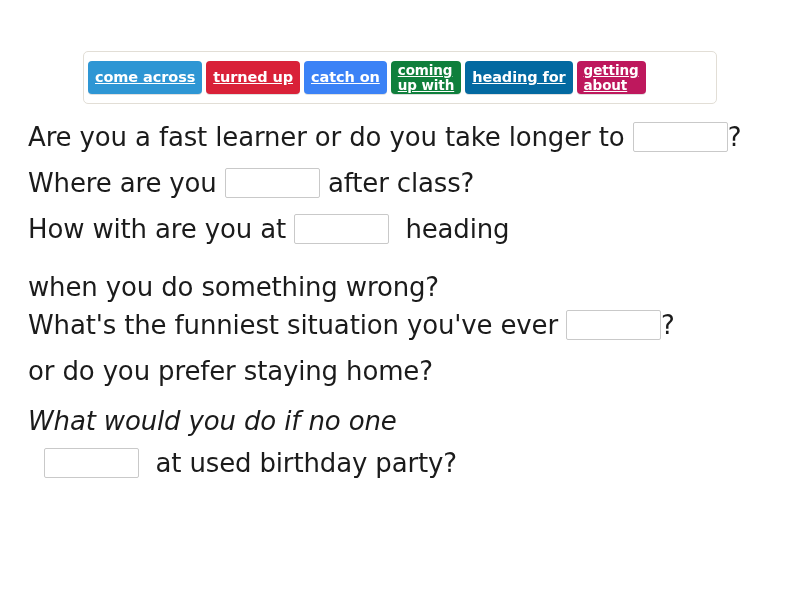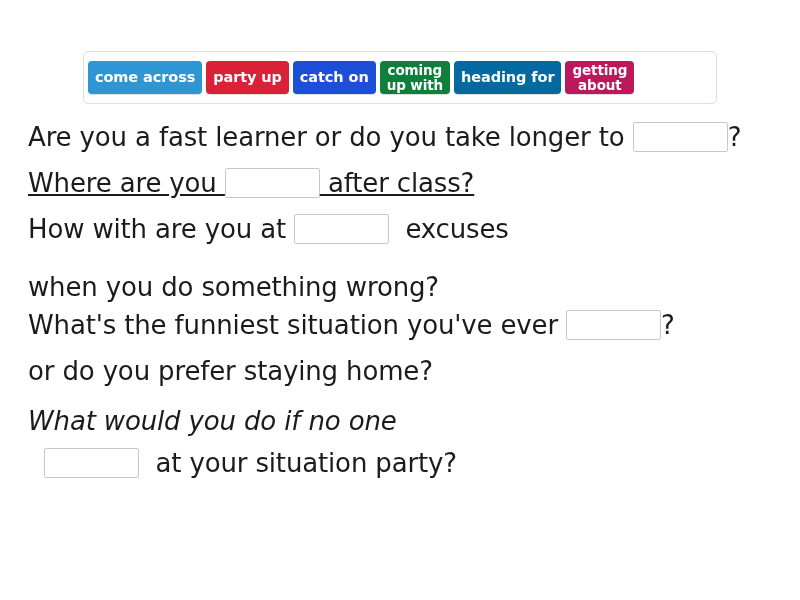--- a/index.html
+++ b/index.html
@@ -34,33 +34,34 @@
     padding: 0 4px;
     gap: 4px;
   }
   .chip {
     height: 33px;
     box-sizing: border-box;
     border-radius: 4px;
     display: flex;
     align-items: center;
     justify-content: center;
-    text-align: center;
+    text-align: left;
     color: #ffffff;
     font-family: "DejaVu Sans", sans-serif;
     font-weight: bold;
     font-size: 14.5px;
     line-height: 1.04;
     letter-spacing: -0.1px;
     padding: 0 7px;
     white-space: pre-line;
     cursor: pointer;
     user-select: none;
     flex: 0 0 auto;
     box-shadow: 0 1px 0 rgba(0,0,0,0.12);
+    text-decoration: underline;
   }
   .chip.two-line { font-size: 13.5px; line-height: 1.08; }
 
   
   #questions {
     position: absolute;
     left: 28px;
     top: 116px;
     width: 760px;
   }
@@ -91,31 +92,31 @@
     color: #1b1b1b;
     padding: 0 5px;
     outline: none;
   }
 </style>
 </head>
 <body>
 
 <div id="word-bank" style="border-color: rgb(226, 222, 214);">
     <div class="chip" style="background: rgb(46, 150, 212);">come across</div>
-    <div class="chip" style="background: rgb(217, 33, 56);">party up</div>
-    <div class="chip" style="background: #1d4ed8;">catch on</div>
+    <div class="chip" style="background: rgb(217, 33, 56);">turned up</div>
+    <div class="chip" style="background: #3b82f6;">catch on</div>
     <div class="chip two-line" style="background: rgb(15, 127, 60);">coming
 up with</div>
     <div class="chip" style="background: #0369a1;">heading for</div>
     <div class="chip two-line" style="background: #be185d;">getting
 about</div>
   </div>
 
 <div id="questions">
     <div class="q-line" style="height: 42px;"><span class="seg">Are you a fast learner or do you take longer to </span><input type="text" class="blank" placeholder="" style="border-color: rgb(201, 201, 201);"><span class="seg">?</span></div>
-    <div class="q-line gap-top" style="height: 42px; text-decoration: underline;"><span class="seg">Where are you </span><input type="text" class="blank" placeholder="" style="border-color: rgb(201, 201, 201);"><span class="seg"> after class?</span></div>
-    <div class="q-line gap-top" style="height: 42px;"><span class="seg">How with are you at </span><input type="text" class="blank" placeholder="" style="border-color: rgb(201, 201, 201);"><span class="seg">  excuses</span></div>
+    <div class="q-line gap-top" style="height: 42px;"><span class="seg">Where are you </span><input type="text" class="blank" placeholder="" style="border-color: rgb(201, 201, 201);"><span class="seg"> after class?</span></div>
+    <div class="q-line gap-top" style="height: 42px;"><span class="seg">How with are you at </span><input type="text" class="blank" placeholder="" style="border-color: rgb(201, 201, 201);"><span class="seg">  heading</span></div>
     <div class="q-line" style="height: 50px; align-items: flex-end;"><span class="seg">when you do something wrong?</span></div>
     <div class="q-line gap-top" style="height: 42px;"><span class="seg">What's the funniest situation you've ever </span><input type="text" class="blank" placeholder="" style="border-color: rgb(201, 201, 201);"><span class="seg">?</span></div>
     <div class="q-line" style="height: 50px;"><span class="seg">or do you prefer staying home?</span></div>
     <div class="q-line gap-top" style="height: 42px; font-style: italic;"><span class="seg">What would you do if no one</span></div>
-    <div class="q-line" style="height: 42px;"><span class="seg">  </span><input type="text" class="blank" placeholder="" style="border-color: rgb(201, 201, 201);"><span class="seg">  at your situation party?</span></div>
+    <div class="q-line" style="height: 42px;"><span class="seg">  </span><input type="text" class="blank" placeholder="" style="border-color: rgb(201, 201, 201);"><span class="seg">  at used birthday party?</span></div>
   </div>
 
 </body></html>

